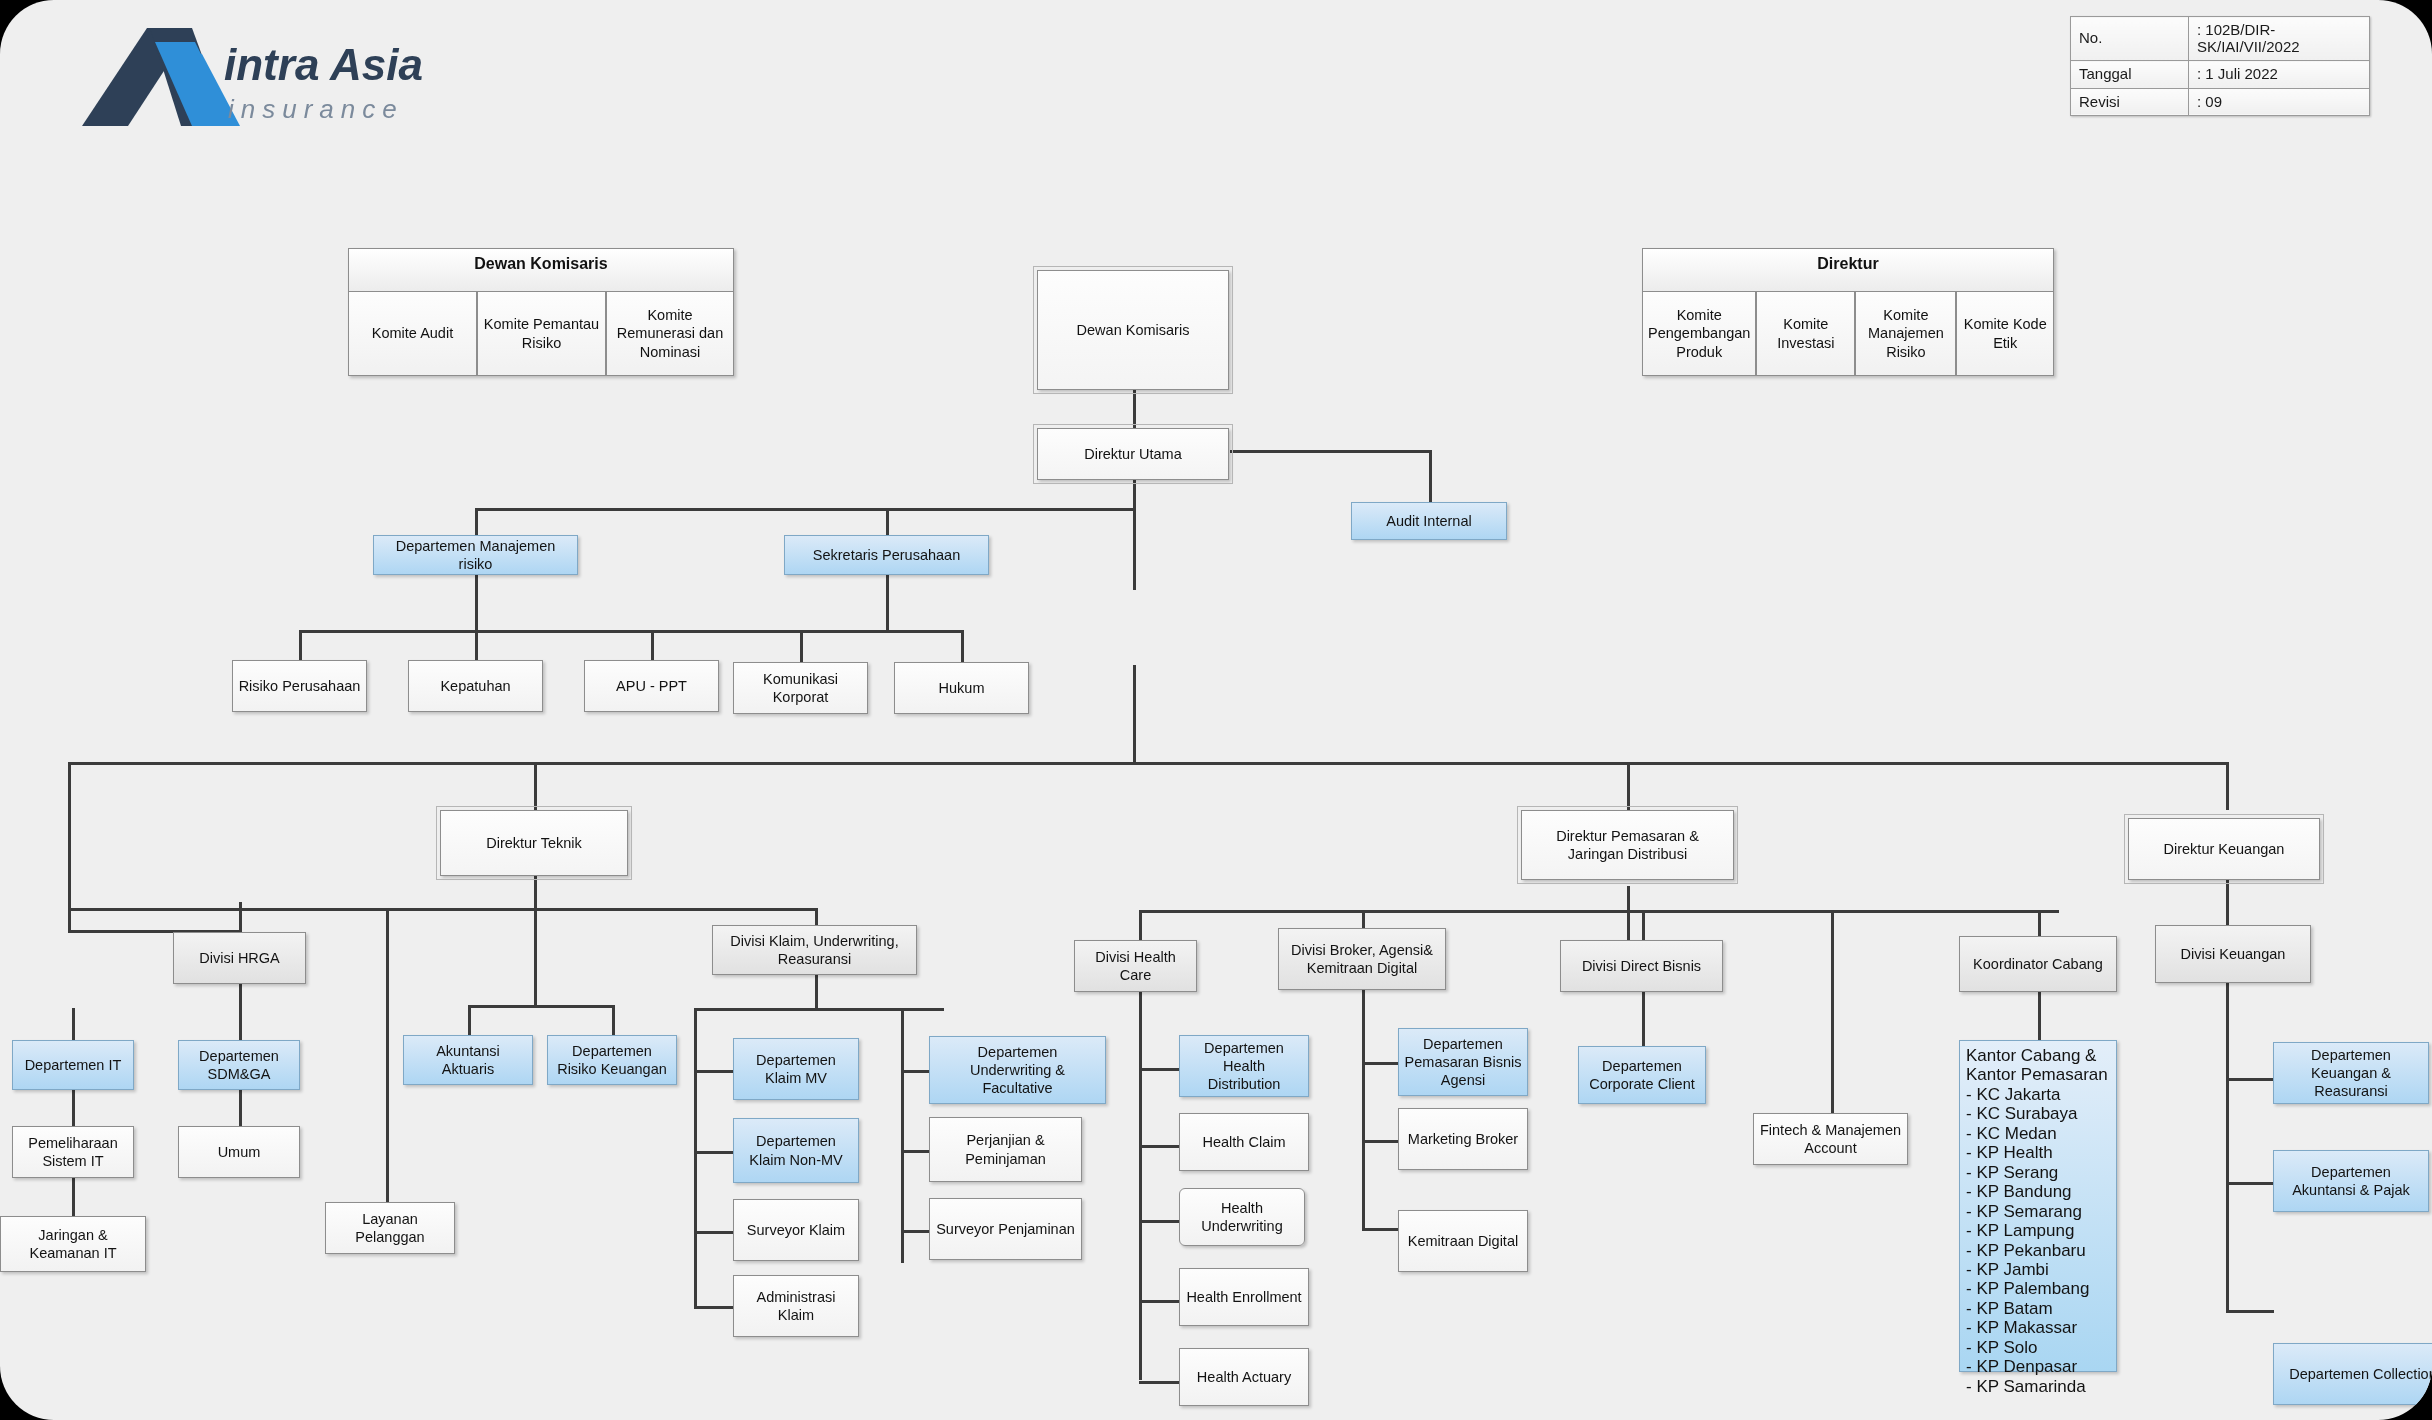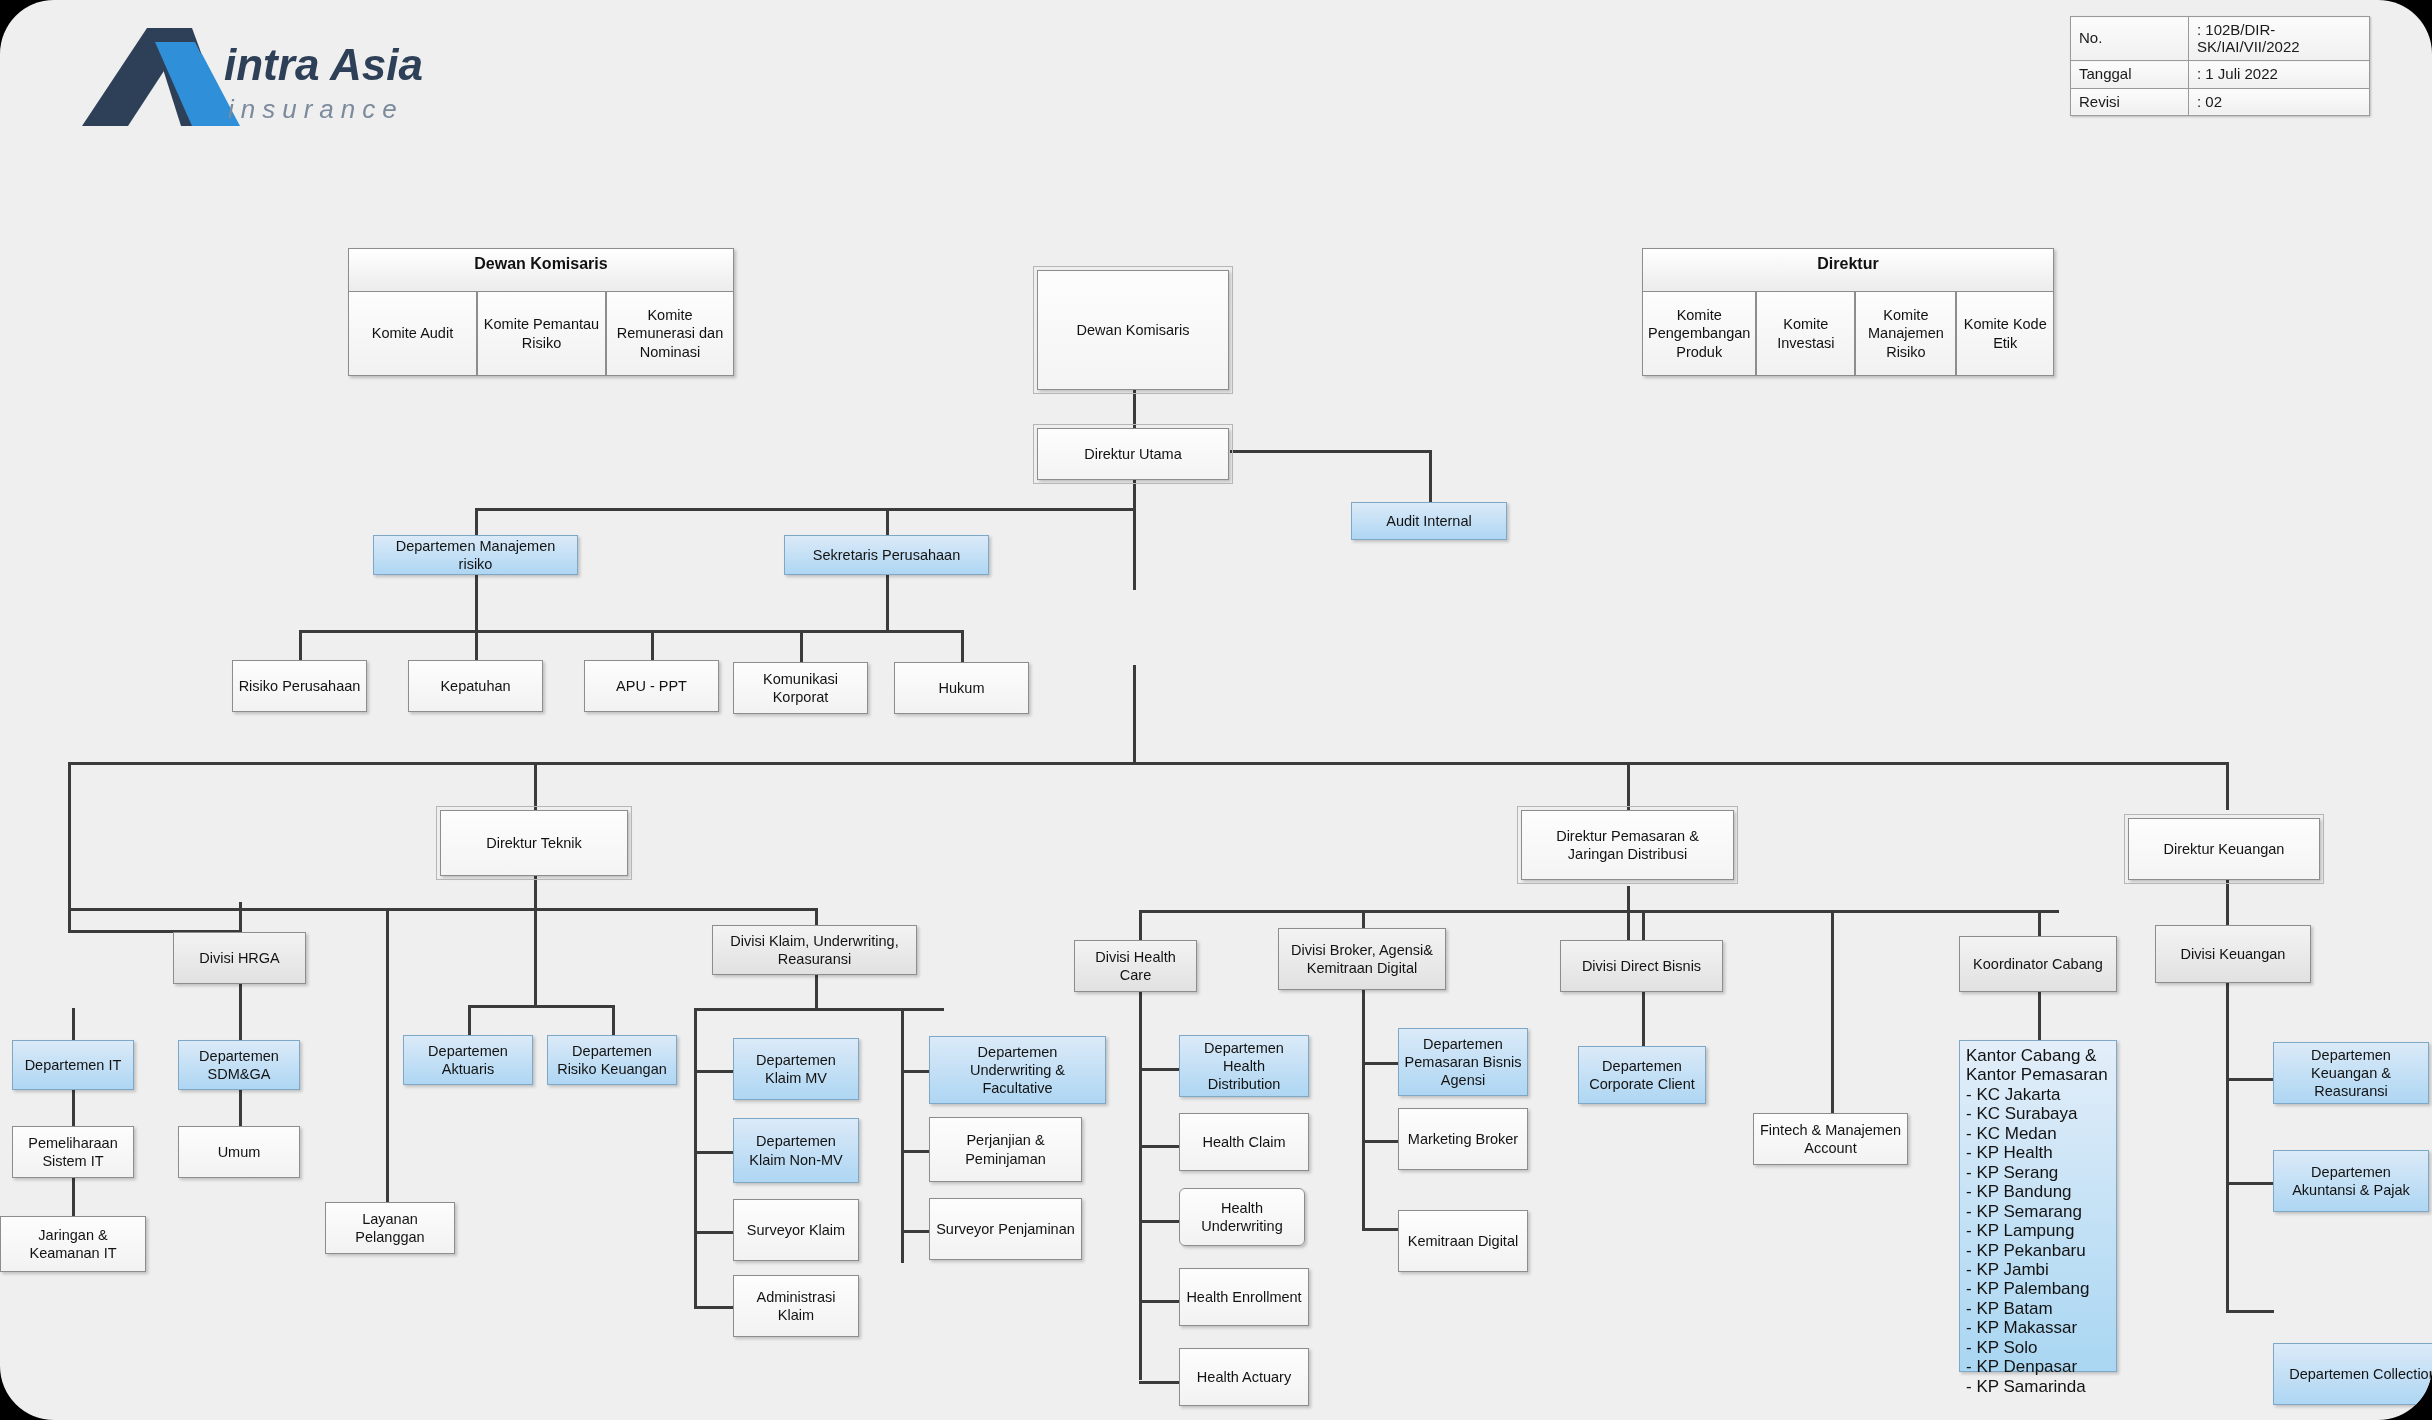--- a/index.html
+++ b/index.html
@@ -112,21 +112,21 @@
         <tr>
       <td class="k">No.</td>
       <td>: 102B/DIR-SK/IAI/VII/2022</td>
     </tr>
     <tr>
       <td class="k">Tanggal</td>
       <td>: 1 Juli 2022</td>
     </tr>
     <tr>
       <td class="k">Revisi</td>
-      <td>: 02</td>
+      <td>: 09</td>
     </tr>
   </tbody>
     </table>
 
   <table class="cttable" style="left:348px; top:248px; width:386px;">
     <tbody>
         <tr>
           <td class="hd" colspan="3">Dewan Komisaris</td>
         </tr>
     <tr>
@@ -267,21 +267,21 @@
 
   <div class="box grey" style="left:173px; top:932px; width:133px; height:52px;">Divisi HRGA</div>
 
   <div class="box blue" style="left:12px; top:1040px; width:122px; height:50px;">Departemen IT</div>
   <div class="box blue" style="left:178px; top:1040px; width:122px; height:50px;">Departemen SDM&amp;GA</div>
 
   <div class="box white" style="left:12px; top:1126px; width:122px; height:52px;">Pemeliharaan Sistem IT</div>
   <div class="box white" style="left:178px; top:1126px; width:122px; height:52px;">Umum</div>
   <div class="box white" style="left:0px; top:1216px; width:146px; height:56px;">Jaringan &amp; Keamanan IT</div>
 
-  <div class="box blue" style="left:403px; top:1035px; width:130px; height:50px;">Departemen Aktuaris</div>
+  <div class="box blue" style="left:403px; top:1035px; width:130px; height:50px;">Akuntansi Aktuaris</div>
   <div class="box blue" style="left:547px; top:1035px; width:130px; height:50px;">Departemen Risiko Keuangan</div>
 
   <div class="box white" style="left:325px; top:1202px; width:130px; height:52px;">Layanan Pelanggan</div>
 
   <div class="box grey" style="left:712px; top:925px; width:205px; height:50px;">Divisi Klaim, Underwriting, Reasuransi</div>
 
   <div class="box blue" style="left:733px; top:1038px; width:126px; height:62px;">Departemen Klaim MV</div>
   <div class="box blue" style="left:733px; top:1118px; width:126px; height:65px;">Departemen Klaim Non-MV</div>
   <div class="box white" style="left:733px; top:1199px; width:126px; height:62px;">Surveyor Klaim</div>
   <div class="box white" style="left:733px; top:1275px; width:126px; height:62px;">Administrasi Klaim</div>

